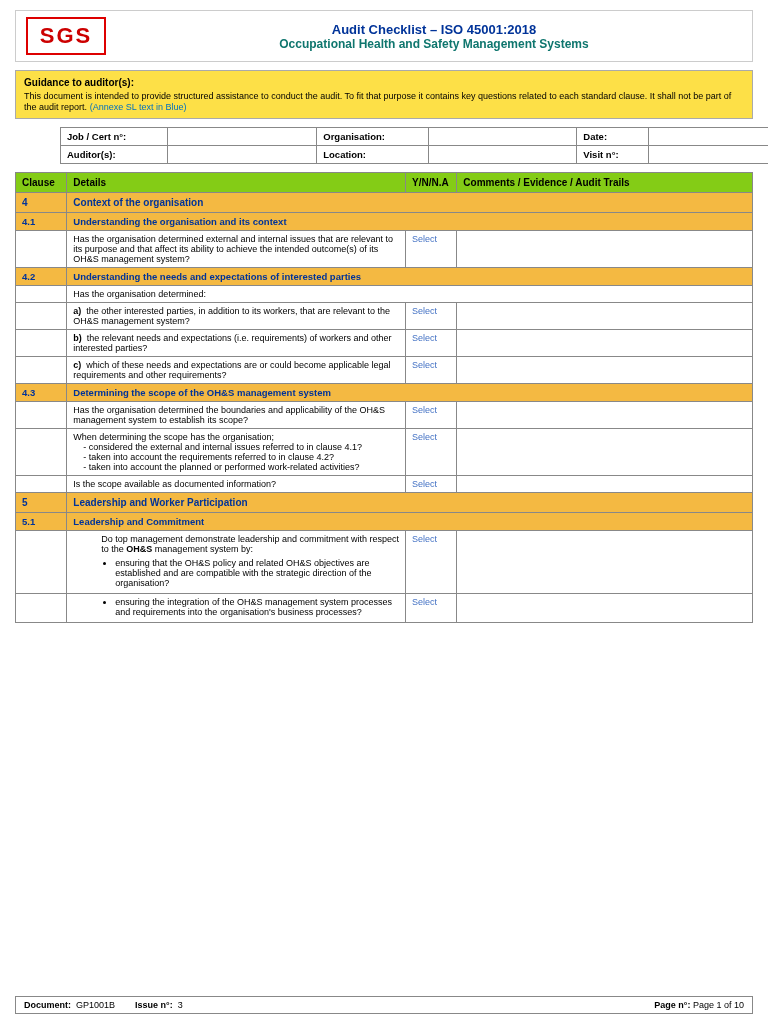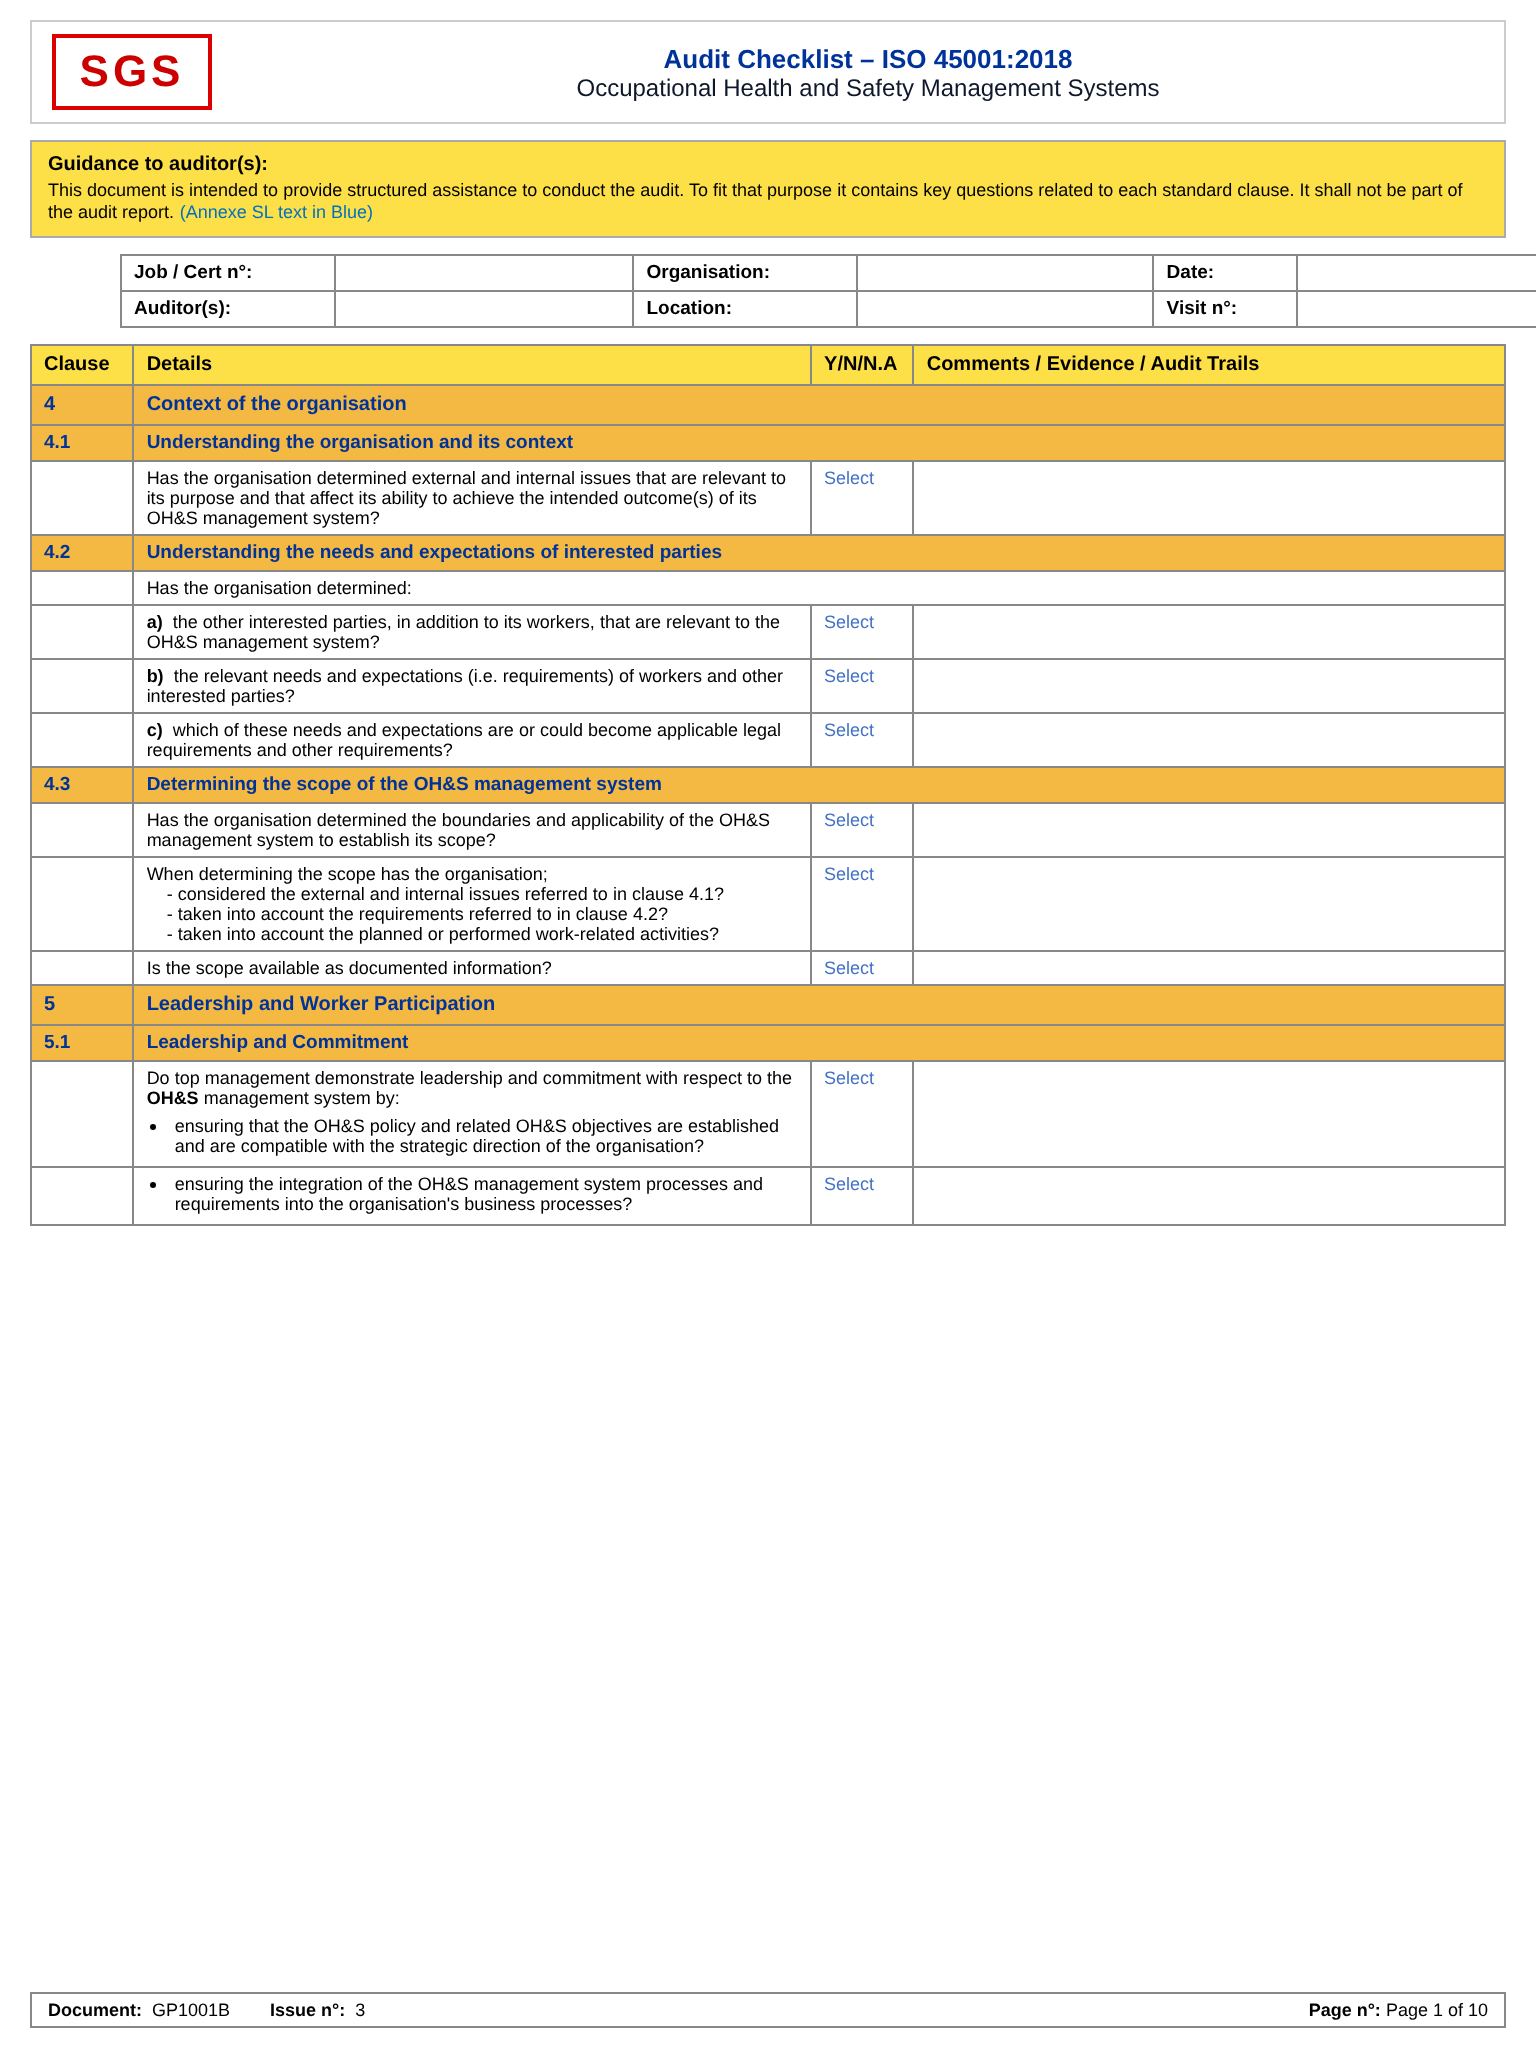--- a/index.html
+++ b/index.html
@@ -45,22 +45,22 @@
       flex: 1;
       text-align: center;
     }
     .header-title .line1 {
       font-size: 13px;
       font-weight: bold;
       color: #003399;
     }
     .header-title .line2 {
       font-size: 12px;
-      font-weight: normal;
-      color: #0f172a;
+      font-weight: bold;
+      color: #0f766e;
     }
 
     
     .guidance-box {
       border: 1px solid #aaa;
       padding: 6px 8px;
       background: #fde047;
     }
     .guidance-title {
       font-weight: bold;
@@ -96,21 +96,21 @@
       min-width: 100px;
     }
 
     
     .checklist-table {
       width: 100%;
       border-collapse: collapse;
       border: 1px solid #888;
     }
     .checklist-table th {
-      background: #fde047;
+      background: #84cc16;
       border: 1px solid #888;
       padding: 4px 6px;
       font-size: 10px;
       font-weight: bold;
       text-align: left;
     }
     .checklist-table td {
       border: 1px solid #888;
       padding: 3px 6px;
       font-size: 9px;
@@ -146,20 +146,21 @@
     }
 
     .select-text {
       color: #4472c4;
       font-size: 9px;
     }
 
     .bullet-list {
       padding-left: 14px;
       list-style: disc;
+      margin-left: 28px;
     }
     .bullet-item {
       margin-bottom: 2px;
     }
     .dash-list {
       list-style: none;
       padding-left: 10px;
     }
     .dash-item::before {
       content: "- ";

